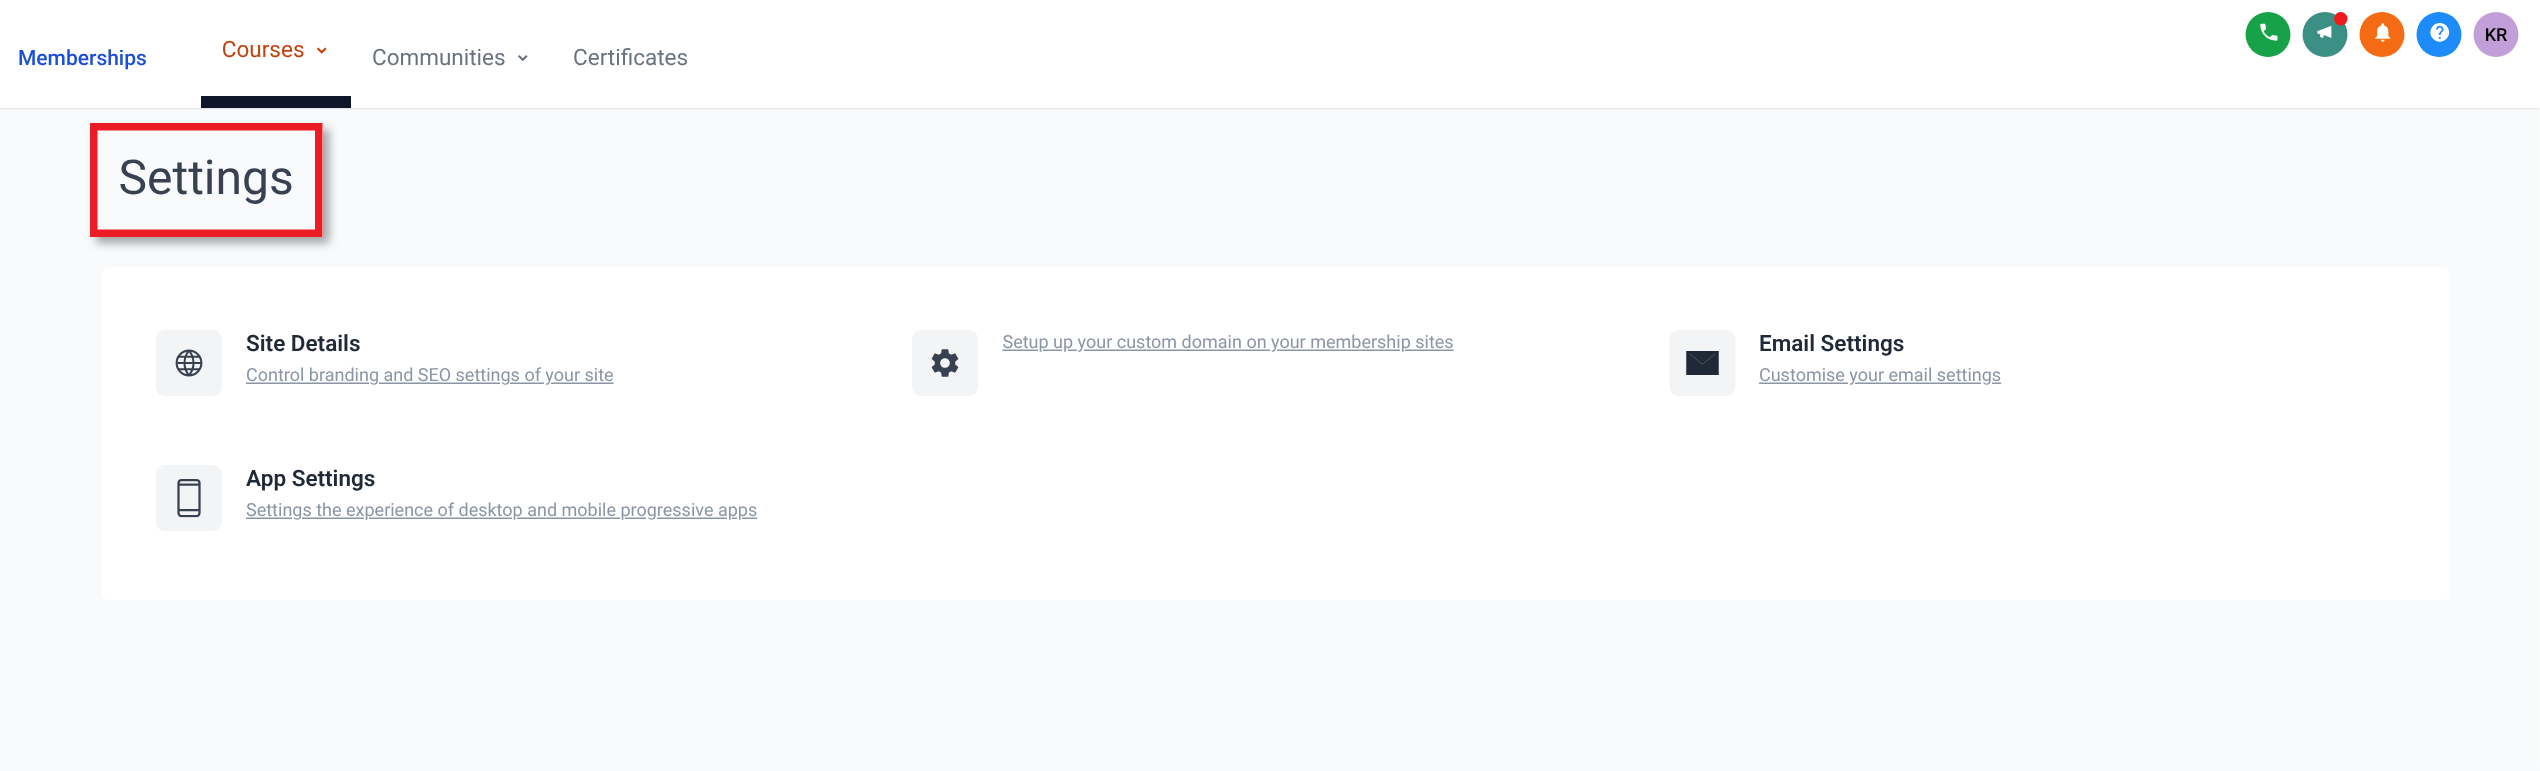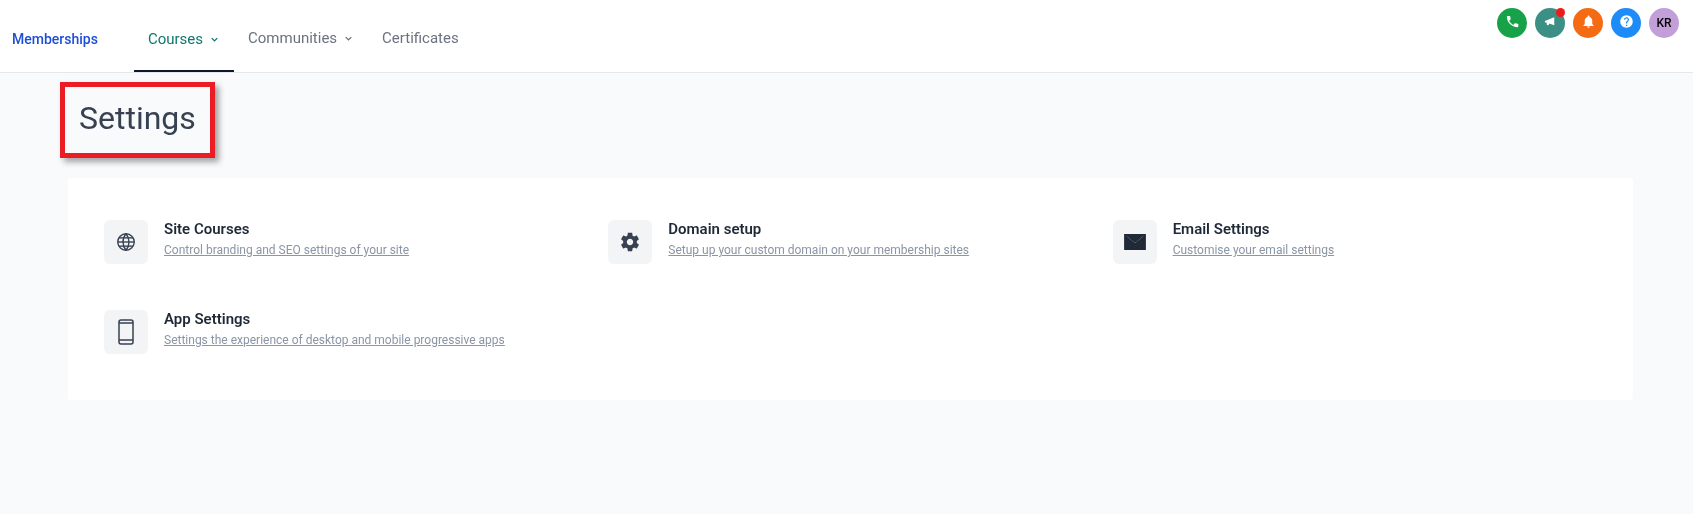--- a/index.html
+++ b/index.html
@@ -40,22 +40,22 @@
       display: flex;
       align-items: center;
       gap: 6px;
       padding: 0 14px 22px 14px;
       font-size: 15px;
       color: #6b7280;
       cursor: pointer;
       border-bottom: 3px solid transparent;
     }
     .tab.active {
-      color: #0f766e;
-      border-bottom: 2px solid #0f172a;
+      color: #c2410c;
+      border-bottom: 8px solid #0f172a;
       justify-content: space-between;
     }
     .chevron {
       display: inline-flex;
     }
     .top-icons {
       display: flex;
       gap: 8px;
       padding: 8px 14px 0 0;
     }
@@ -223,33 +223,32 @@
           <svg width="22" height="22" viewBox="0 0 24 24" fill="none" stroke="#374151" stroke-width="1.5">
               <circle cx="12" cy="12" r="9"></circle>
               <line x1="3" y1="12" x2="21" y2="12"></line>
               <path d="M12 3a14 14 0 0 1 0 18"></path>
               <path d="M12 3a14 14 0 0 0 0 18"></path>
               <line x1="4" y1="7.5" x2="20" y2="7.5"></line>
               <line x1="4" y1="16.5" x2="20" y2="16.5"></line>
             </svg>
         </div>
         <div class="setting-text">
-          <div class="setting-title">Site Courses</div>
+          <div class="setting-title">Site Details</div>
           <div class="setting-desc">Control branding and SEO settings of your site</div>
         </div>
       </div>
 
       <div class="setting-item">
         <div class="icon-box">
           <svg width="22" height="22" viewBox="0 0 24 24" fill="#374151">
               <path d="M19.4 13c.04-.33.06-.66.06-1s-.02-.67-.06-1l2.1-1.65c.19-.15.24-.42.12-.64l-2-3.46c-.12-.22-.39-.3-.61-.22l-2.49 1c-.52-.4-1.08-.73-1.69-.98l-.38-2.65C14.42 2.18 14.22 2 14 2h-4c-.22 0-.42.18-.45.4l-.38 2.65c-.61.25-1.17.58-1.69.98l-2.49-1c-.22-.08-.49 0-.61.22l-2 3.46c-.12.22-.07.49.12.64L4.6 11c-.04.33-.06.66-.06 1s.02.67.06 1l-2.1 1.65c-.19.15-.24.42-.12.64l2 3.46c.12.22.39.3.61.22l2.49-1c.52.4 1.08.73 1.69.98l.38 2.65c.03.22.23.4.45.4h4c.22 0 .42-.18.45-.4l.38-2.65c.61-.25 1.17-.58 1.69-.98l2.49 1c.22.08.49 0 .61-.22l2-3.46c.12-.22.07-.49-.12-.64L19.4 13zM12 15.5c-1.93 0-3.5-1.57-3.5-3.5s1.57-3.5 3.5-3.5 3.5 1.57 3.5 3.5-1.57 3.5-3.5 3.5z"></path>
             </svg>
         </div>
         <div class="setting-text">
-          <div class="setting-title">Domain setup</div>
           <div class="setting-desc">Setup up your custom domain on your membership sites</div>
         </div>
       </div>
 
       <div class="setting-item">
         <div class="icon-box">
           <svg width="22" height="16" viewBox="0 0 24 18" fill="#1f2937">
               <path d="M0 0 L24 0 L24 18 L0 18 Z M2 2 L12 10 L22 2 L22 16 L2 16 Z" fill="#1f2937"></path>
               <path d="M0 0 L24 0 L12 10 Z" fill="#1f2937"></path>
               <rect x="0" y="0" width="24" height="18" fill="none" stroke="#1f2937" stroke-width="0"></rect>

